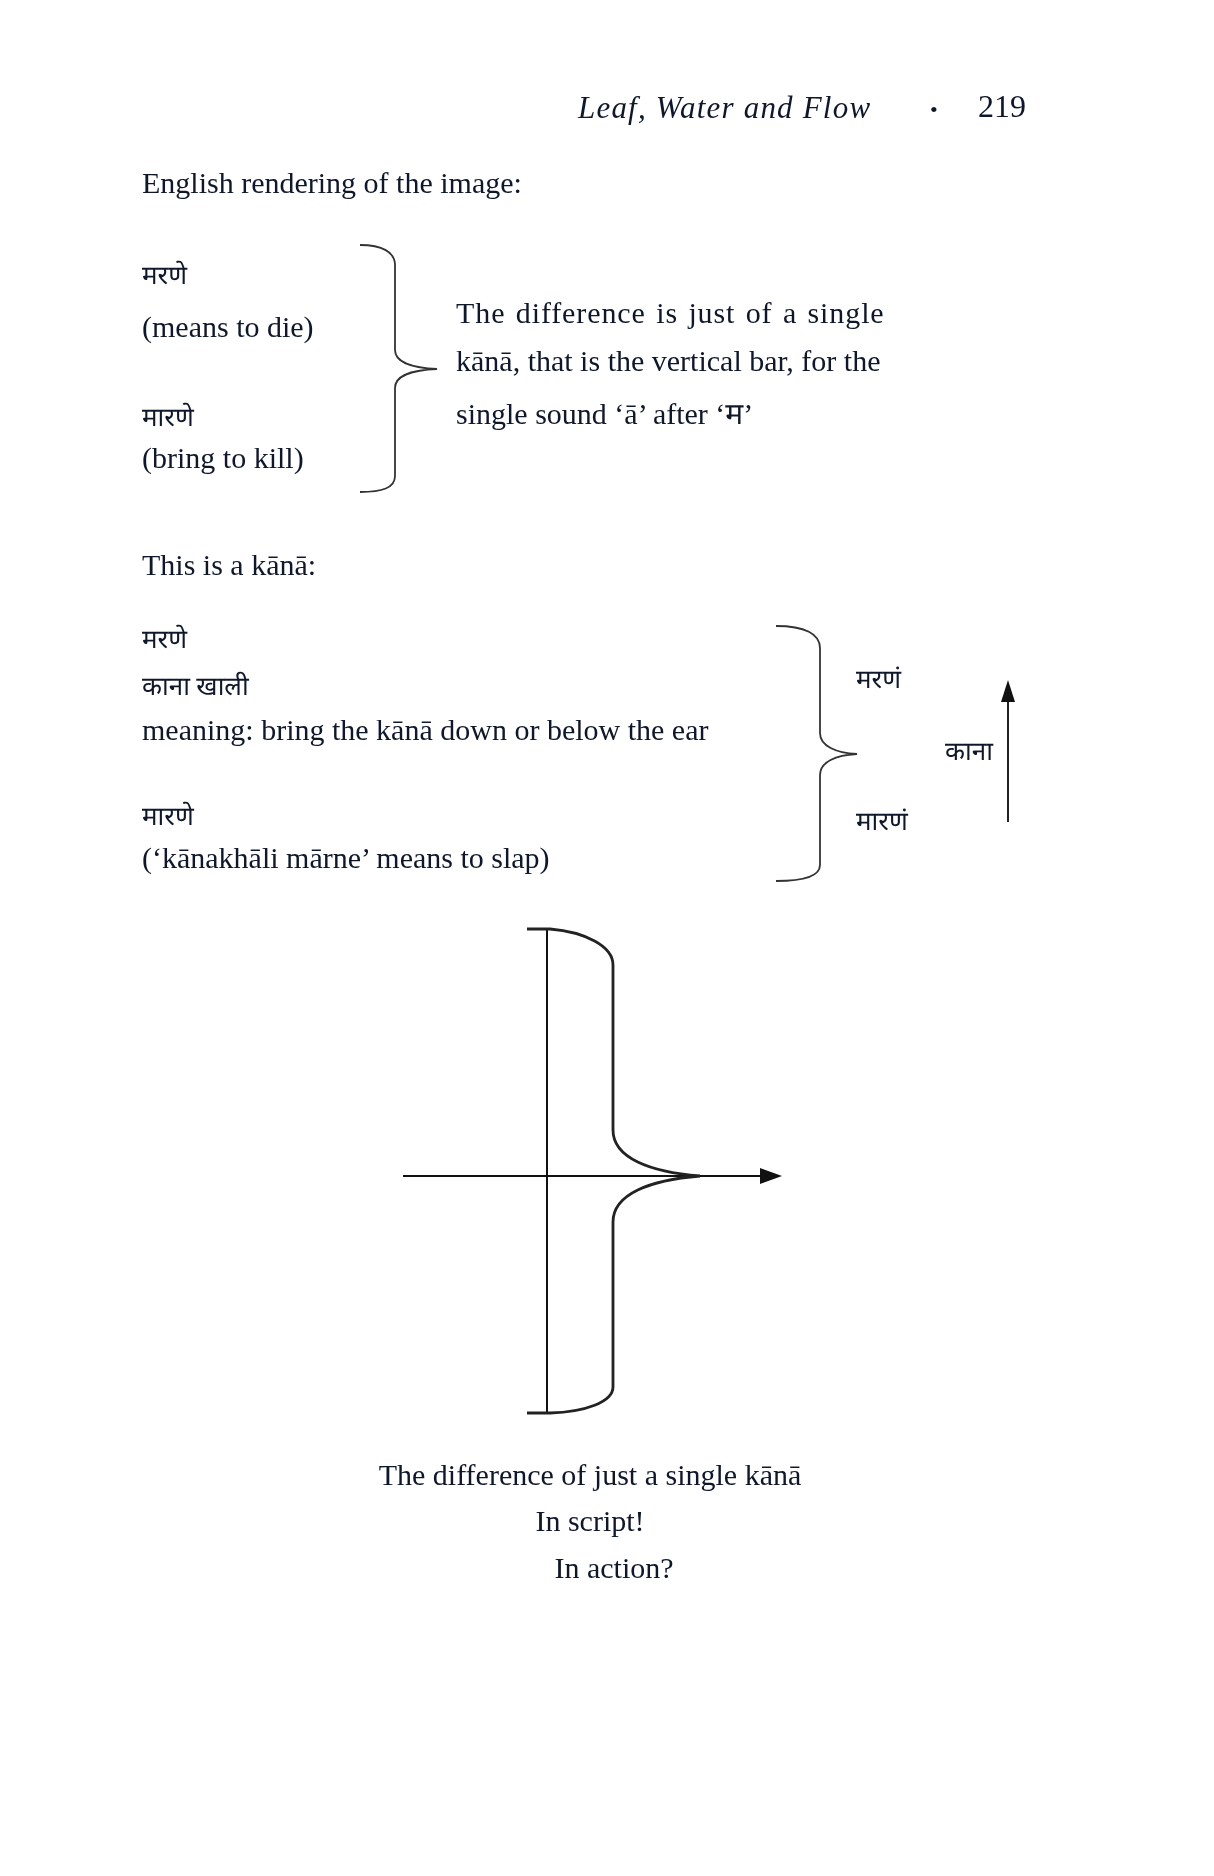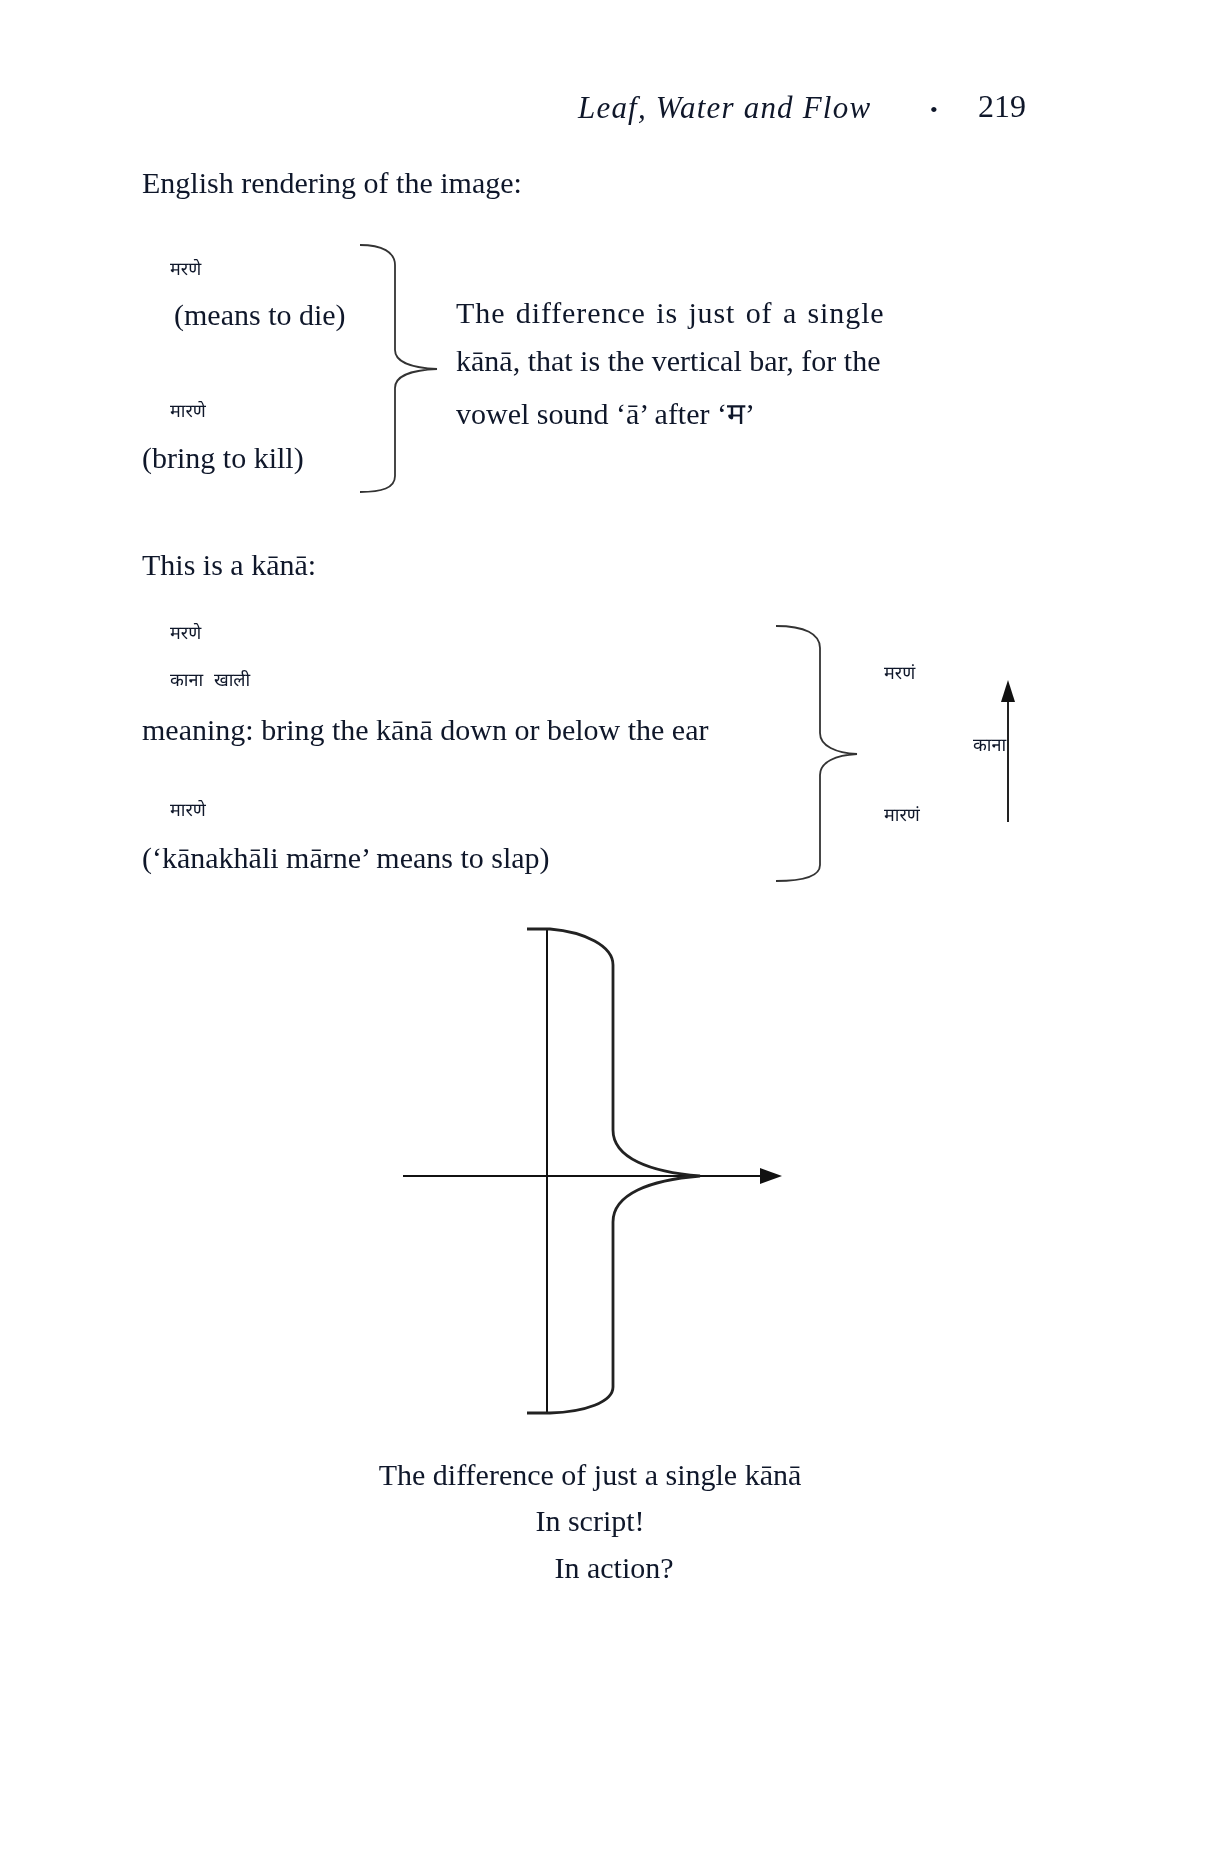--- a/index.html
+++ b/index.html
@@ -1,44 +1,44 @@
 <!DOCTYPE html>
 <html><head>
   <meta charset="utf-8">
   <style>
     html, body { margin: 0; padding: 0; background: #ffffff; }
     body { width: 1214px; height: 1876px; position: relative; overflow: hidden; color: #111111;
            font-family: "DejaVu Serif", "Liberation Serif", serif; }
     .t { position: absolute; white-space: nowrap; font-family: "Liberation Serif", "DejaVu Serif", serif; color: #0f172a; }
     .body-text { font-size: 30px; }
-    .deva { font-size: 18px; font-family: Liberation Mono, monospace; margin-left: 28px; }
+    .deva { font-size: 26px; font-family: Liberation Serif, serif; }
     .header-title { font-style: italic; font-size: 31px; letter-spacing: 1.2px; }
     .header-num { font-size: 32px; }
     .header-dot { font-size: 22px; }
     .spaced { letter-spacing: 0.9px; word-spacing: 2px; }
     .center { text-align: center; left: 0; width: 1180px; }
     svg.overlay { position: absolute; left: 0; top: 0; }
   </style>
 </head>
 <body>
 
 <div class="t header-title" style="left:578px; top:90px;">Leaf, Water and Flow</div>
 <div class="t header-dot" style="left:930px; top:97px;">•</div>
 <div class="t header-num" style="left:978px; top:88px;">219</div>
 
 <div class="t body-text" style="left:142px; top:166px;">English rendering of the image:</div>
 
 <div class="t deva" style="left:142px; top:256px;">मरणे</div>
-<div class="t body-text" style="left:142px; top:298px;margin-left:32px;">(means to die)</div>
+<div class="t body-text" style="left:142px; top:310px;">(means to die)</div>
 <div class="t deva" style="left:142px; top:398px;">मारणे</div>
 <div class="t body-text" style="left:142px; top:441px;">(bring to kill)</div>
 
 <div class="t body-text spaced" style="left:456px; top:296px;">The difference is just of a single</div>
 <div class="t body-text" style="left:456px; top:344px;">kānā, that is the vertical bar, for the</div>
-<div class="t body-text" style="left:456px; top:392px;">vowel sound ‘ā’ after ‘म’</div>
+<div class="t body-text" style="left:456px; top:392px;">single sound ‘ā’ after ‘म’</div>
 
 <div class="t body-text" style="left:142px; top:548px;">This is a kānā:</div>
 <div class="t deva" style="left:142px; top:620px;">मरणे</div>
 <div class="t deva" style="left:142px; top:667px;">काना खाली</div>
 <div class="t body-text" style="left:142px; top:713px;">meaning: bring the kānā down or below the ear</div>
 <div class="t deva" style="left:142px; top:797px;">मारणे</div>
 <div class="t body-text" style="left:142px; top:841px;">(‘kānakhāli mārne’ means to slap)</div>
 
 <div class="t deva" style="left:856px; top:660px;">मरणं</div>
 <div class="t deva" style="left:856px; top:802px;">मारणं</div>

